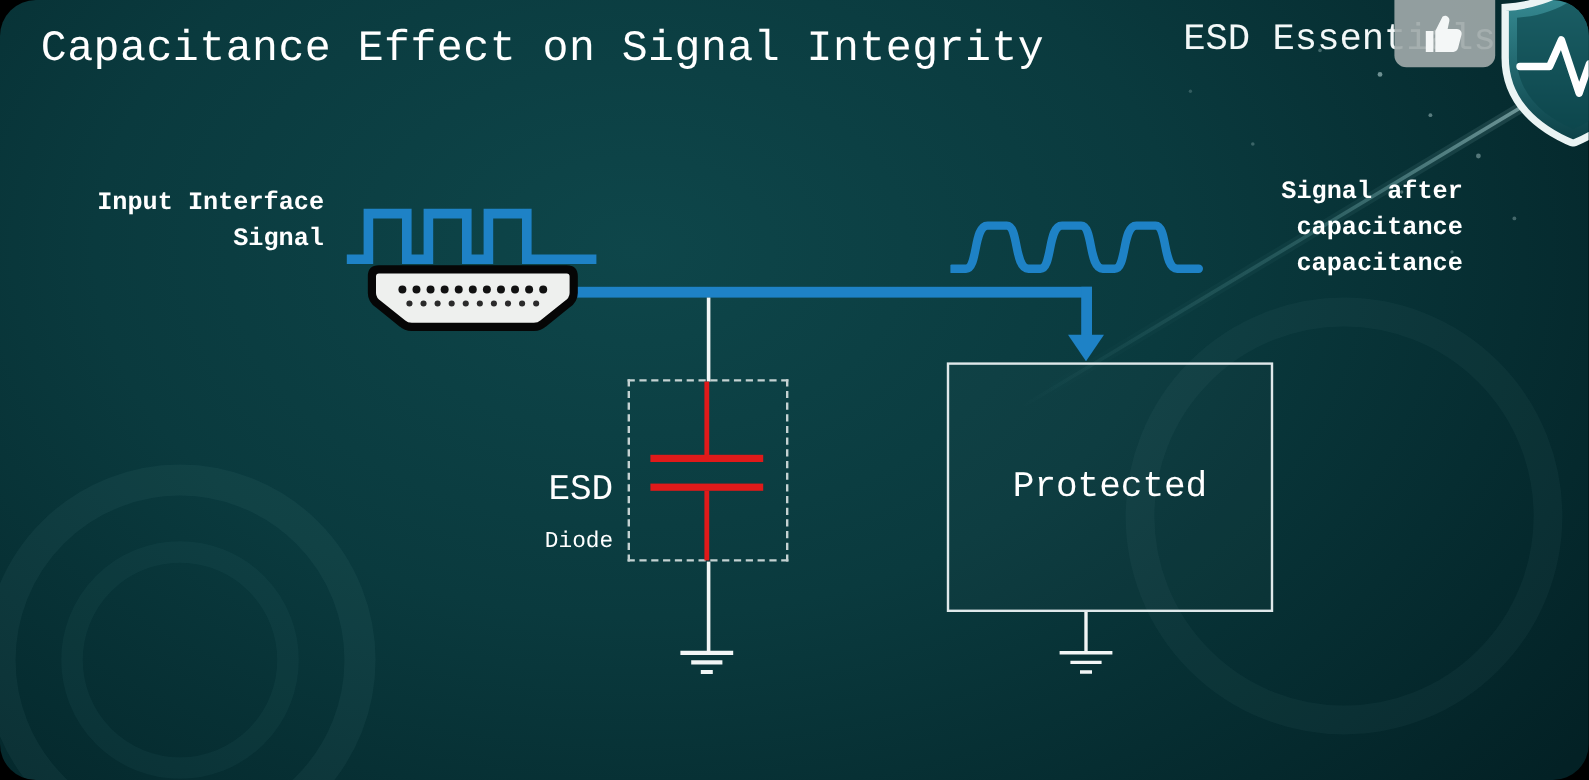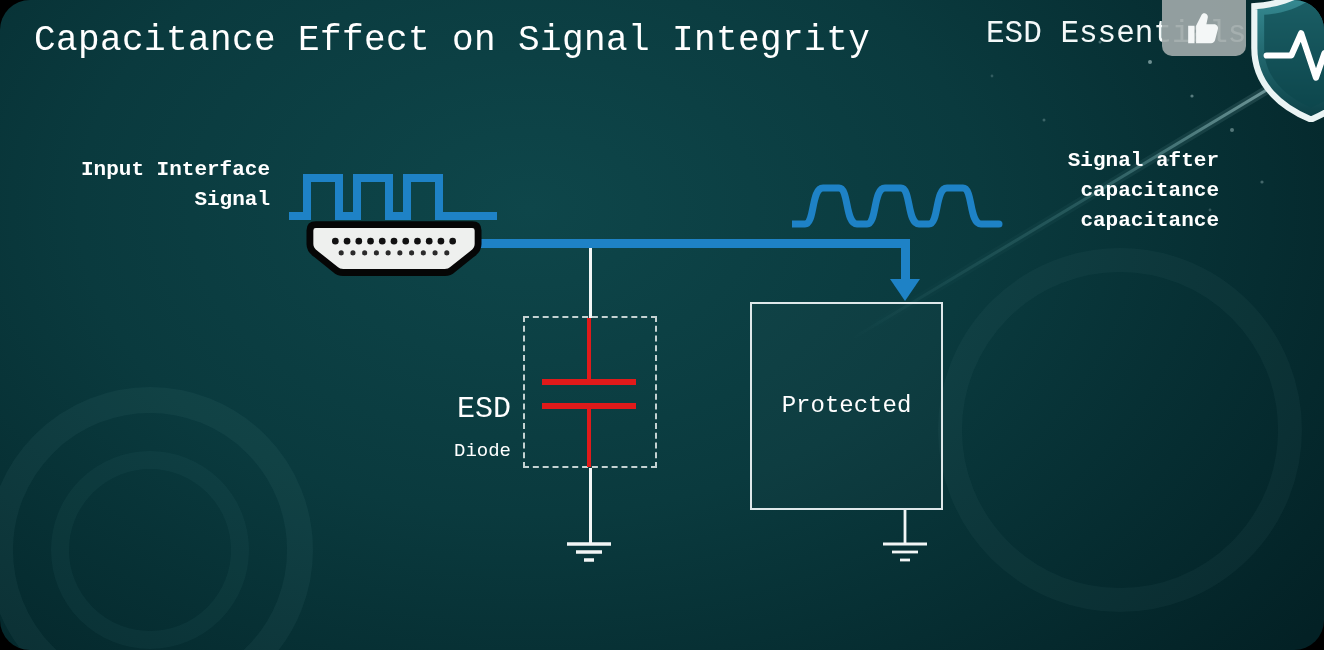--- a/index.html
+++ b/index.html
@@ -56,24 +56,24 @@
   .cap-red-top    { left:587px; top:318px; width:4px;  height:63px; background:#e01a1a; z-index:4; }
   .cap-plate-1    { left:542px; top:379px; width:94px; height:6px;  background:#e01a1a; z-index:4; }
   .cap-plate-2    { left:542px; top:403px; width:94px; height:6px;  background:#e01a1a; z-index:4; }
   .cap-red-bottom { left:587px; top:409px; width:4px;  height:58px; background:#e01a1a; z-index:4; }
 
   .gnd-diode   { left:565px; top:541px; z-index:3; }
   .gnd-circuit { left:881px; top:510px; z-index:3; }
 
   
   .prot-box {
-    left:750px; top:302px; width:193px; height:208px;
+    left:789px; top:302px; width:272px; height:208px;
     border:2px solid #dfe8ea; background:rgba(255,255,255,0.02); z-index:3;
     display:flex; flex-direction:column; align-items:center; justify-content:center;
-    color:#ffffff; font-size:24px; line-height:46px;
+    color:#ffffff; font-size:30px; line-height:46px;
   }
 </style>
 </head>
 <body>
 
 <div id="slide">
 
   <svg id="decor" class="abs" viewBox="0 0 1324 650">
     <defs>
       <linearGradient id="beam" gradientUnits="userSpaceOnUse" x1="1320" y1="58" x2="850" y2="340">

